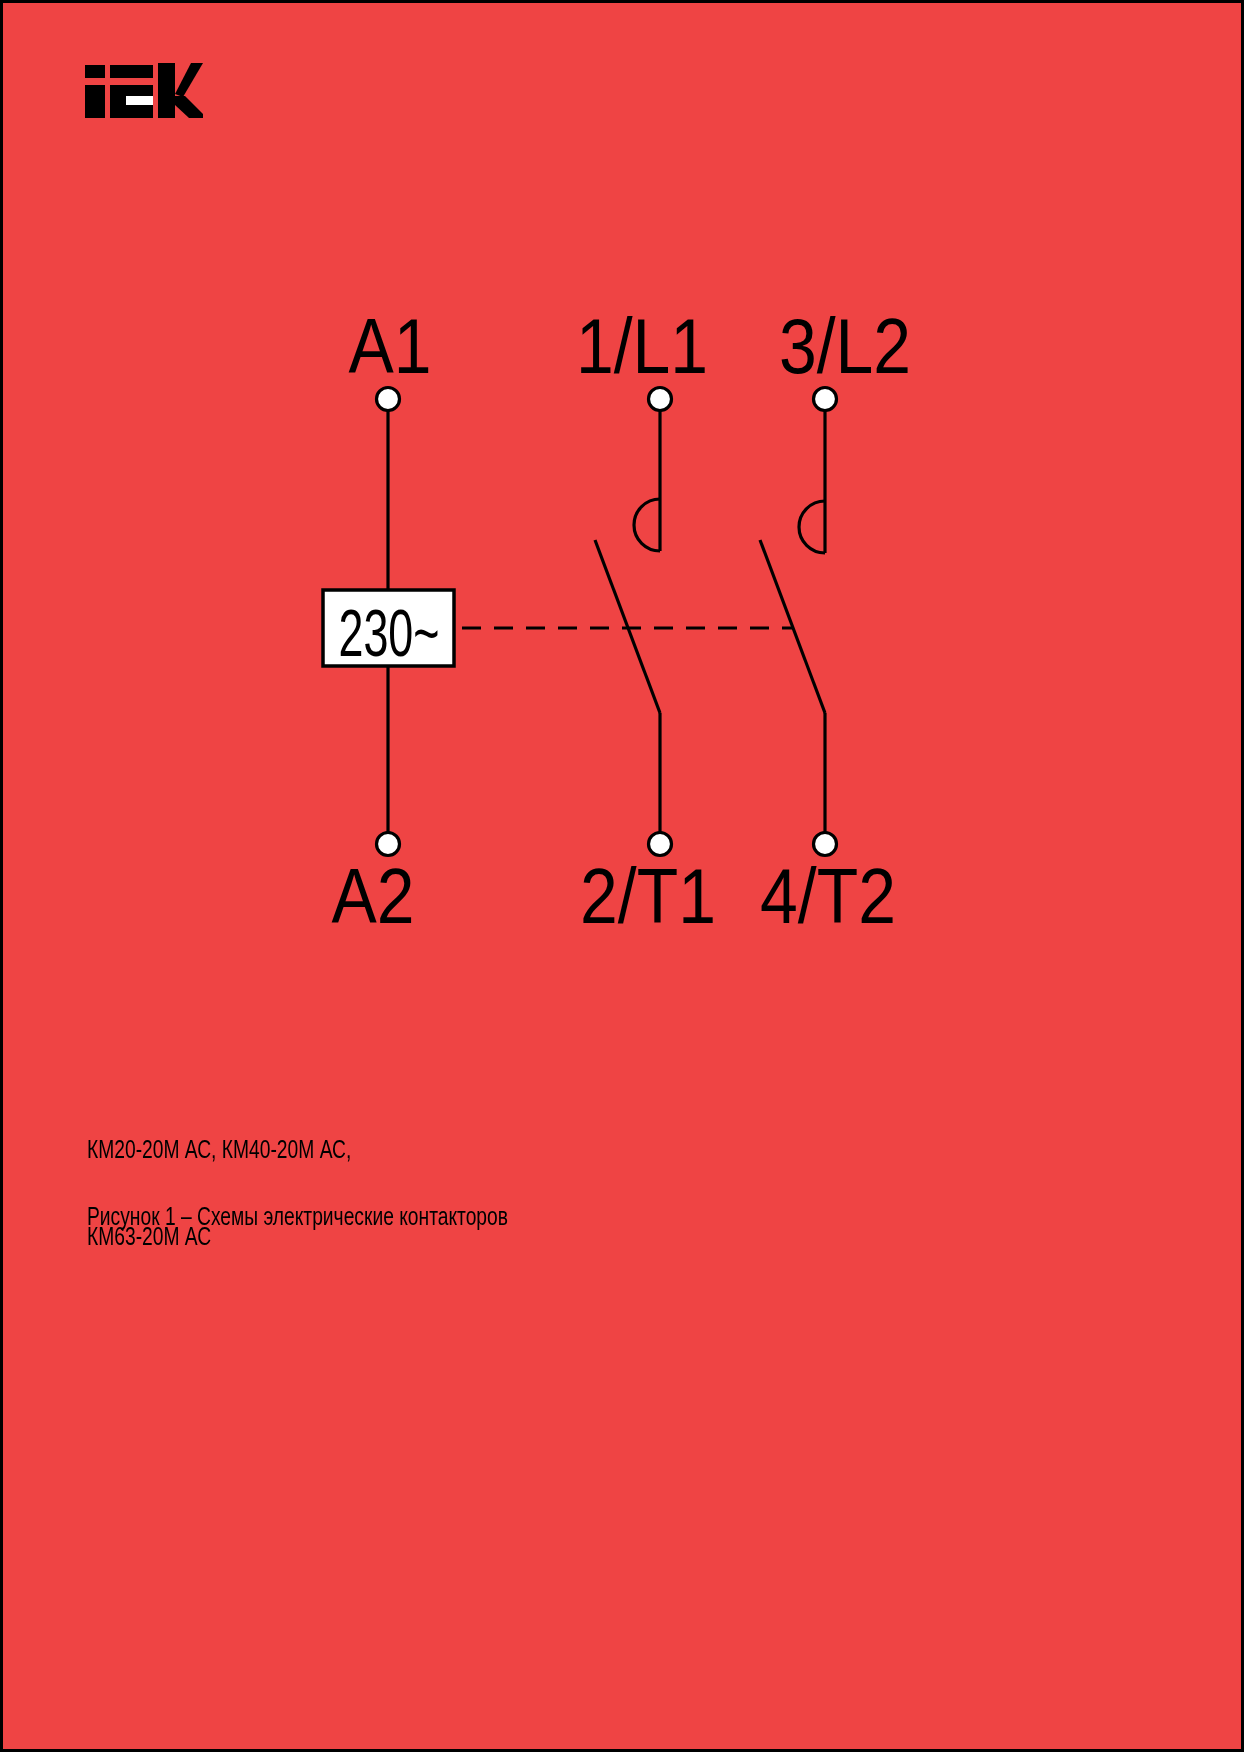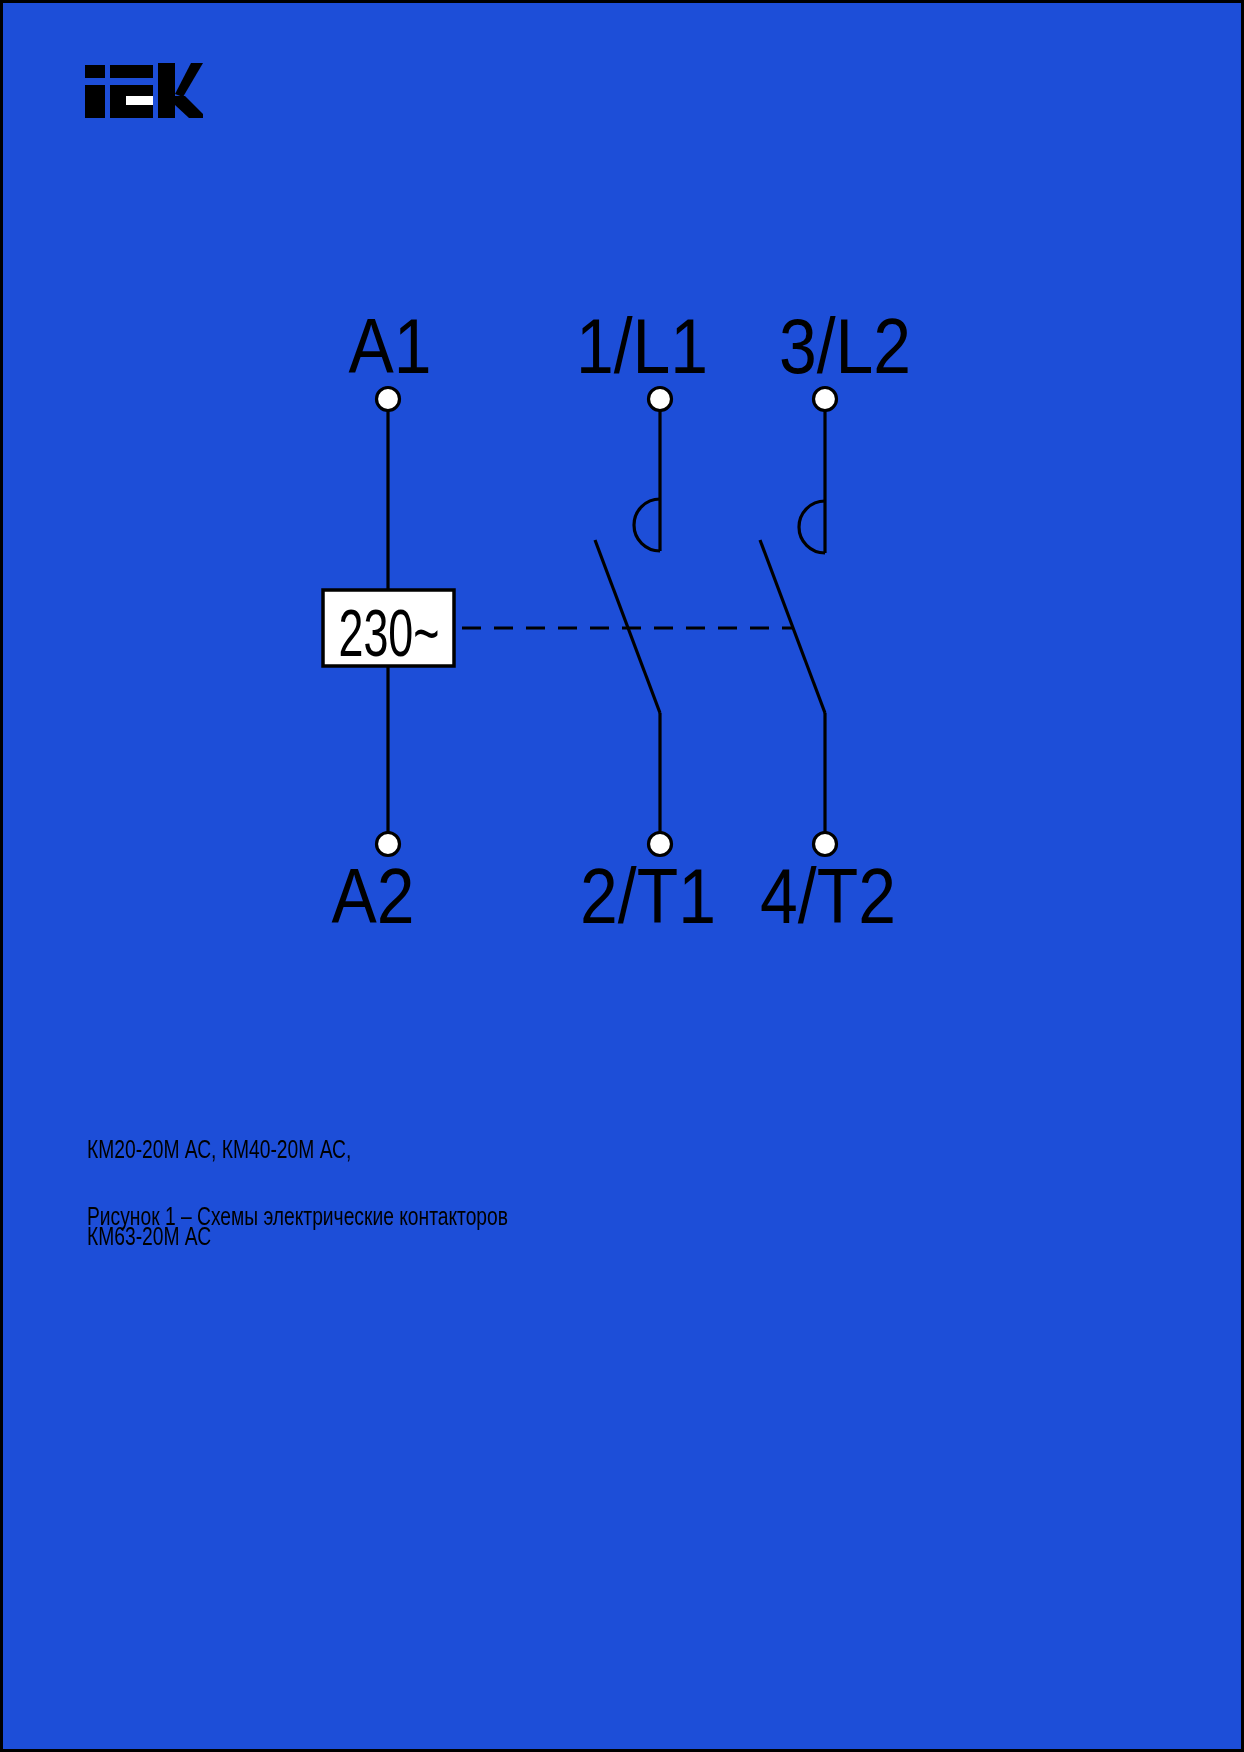--- a/index.html
+++ b/index.html
@@ -6,21 +6,21 @@
     margin: 0;
     padding: 0;
     background: #888;
     font-family: "Liberation Sans", sans-serif;
   }
   .page {
     position: relative;
     width: 1244px;
     height: 1752px;
     box-sizing: border-box;
-    background: #1d4ed8;
+    background: #ef4444;
     border: 3px solid #000000;
     overflow: hidden;
     margin: 0 auto;
   }
   .logo {
     position: absolute;
     left: 82px;
     top: 60px;
     width: 118px;
     height: 55px;

